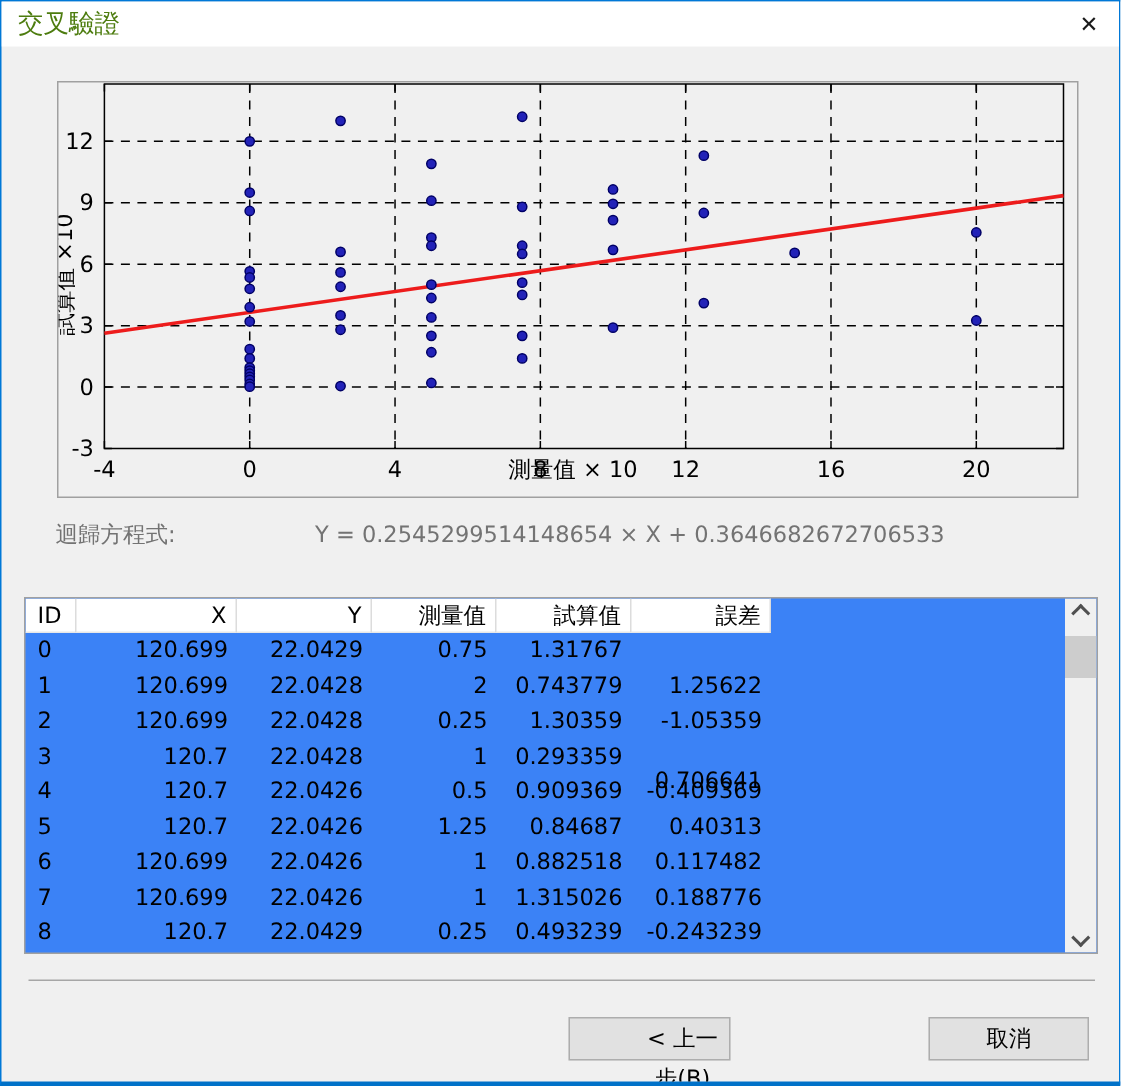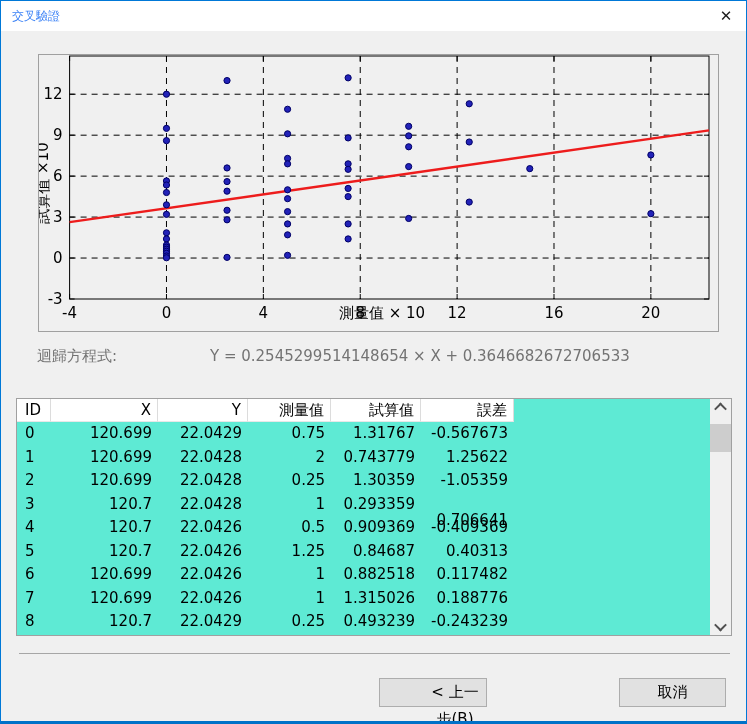--- a/index.html
+++ b/index.html
@@ -1,36 +1,36 @@
 <!DOCTYPE html>
 <html><head>
 <meta charset="utf-8">
 <style>
   html,body{margin:0;padding:0;background:#fff;font-family:"DejaVu Sans","Liberation Sans",sans-serif;}
   .window{position:relative;width:747px;height:724px;box-sizing:border-box;
     border:1px solid #0078d7;border-bottom:3px solid #0071c8;background:#f0f0f0;overflow:hidden;}
   .titlebar{position:absolute;left:0;top:0;width:100%;height:30px;background:#ffffff;}
-  .title{position:absolute;left:11px;top:0;line-height:30px;font-size:12px;color:#3b82f6;}
+  .title{position:absolute;left:11px;top:0;line-height:30px;font-size:17px;color:#4d7c0f;}
   .close{position:absolute;left:706px;top:0;width:38px;height:30px;text-align:center;line-height:30px;
     font-size:15px;color:#1a1a1a;cursor:pointer;}
   .chart-panel{position:absolute;left:37px;top:53px;width:681px;height:278px;
     border:1px solid #a0a0a0;background:#f0f0f0;box-sizing:border-box;}
   .chart-panel svg{display:block;}
   .grid{stroke:#000;stroke-width:1;stroke-dasharray:6 5;}
   .boxline{fill:none;stroke:#000;stroke-width:1;}
   .tickmark{stroke:#000;stroke-width:1;}
   .ticklabel{font-size:15px;fill:#000;font-family:"DejaVu Sans","Liberation Sans",sans-serif;}
   .axislabel{font-size:15px;fill:#000;font-family:"DejaVu Sans","Liberation Sans",sans-serif;}
   .fitline{stroke-width:2.4;fill:none;}
   .pt{stroke-width:1;}
   .eq-row{position:absolute;left:0;top:346px;width:100%;height:20px;font-size:15px;color:#737373;}
   .eq-label{position:absolute;left:36px;top:0;}
   .eq-text{position:absolute;left:209px;top:0;}
   .datatable{position:absolute;left:15px;top:397px;width:716px;height:238px;box-sizing:border-box;
-    border:1px solid #a0a0a0;background:#5eead4;overflow:hidden;}
+    border:1px solid #a0a0a0;background:#3b82f6;overflow:hidden;}
   .thead{position:absolute;left:0;top:0;height:23px;display:flex;background:#fff;}
   .th{box-sizing:border-box;font-size:15px;line-height:22px;color:#000;
     border-right:1px solid #dcdcdc;border-bottom:1px solid #e8e8e8;padding:0 6px 0 8px;}
   .tbody{position:absolute;left:0;top:23px;}
   .tr{display:flex;height:23.5px;}
   .td{box-sizing:border-box;font-size:15px;line-height:23.5px;color:#000;padding:0 6px 0 8px;white-space:nowrap;}
   .al-left{text-align:left;} .al-right{text-align:right;}
   .scrollbar{position:absolute;right:0;top:0;width:21px;height:100%;background:#f0f0f0;}
   .sb-btn{position:absolute;left:0;width:21px;height:17px;display:flex;align-items:center;justify-content:center;cursor:pointer;}
   .sb-btn.up{top:0;} .sb-btn.down{bottom:0;}
@@ -180,21 +180,20 @@
         <div class="th al-right" style="width: 90px;">試算值</div>
         <div class="th al-right" style="width: 93px;">誤差</div>
       </div>
     <div class="tbody" id="tbody">
         <div class="tr">
           <div class="td al-left" style="width: 34px;">0</div>
           <div class="td al-right" style="width: 107px;">120.699</div>
           <div class="td al-right" style="width: 90px;">22.0429</div>
           <div class="td al-right" style="width: 83px;">0.75</div>
           <div class="td al-right" style="width: 90px;">1.31767</div>
-          <div class="td al-right" style="width: 93px;">-0.567673</div>
         </div>
         <div class="tr">
           <div class="td al-left" style="width: 34px;">1</div>
           <div class="td al-right" style="width: 107px;">120.699</div>
           <div class="td al-right" style="width: 90px;">22.0428</div>
           <div class="td al-right" style="width: 83px;">2</div>
           <div class="td al-right" style="width: 90px;">0.743779</div>
           <div class="td al-right" style="width: 93px;">1.25622</div>
         </div>
         <div class="tr">

